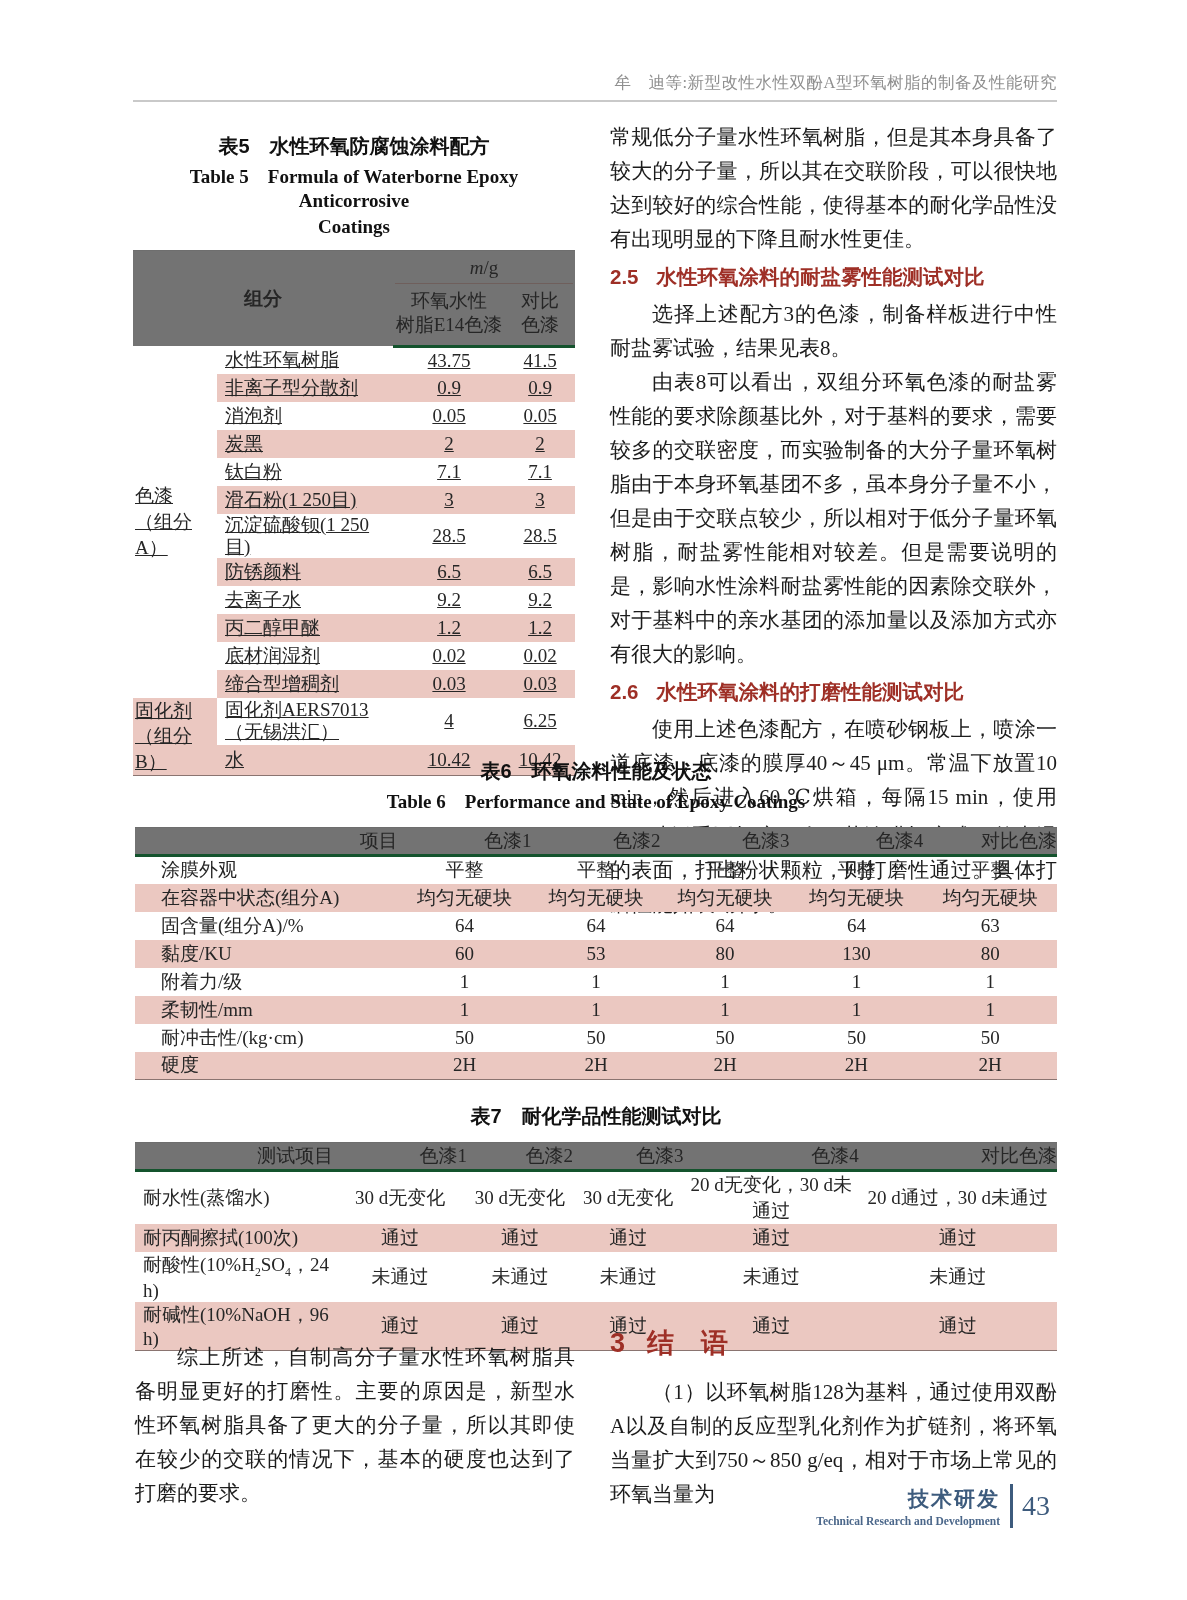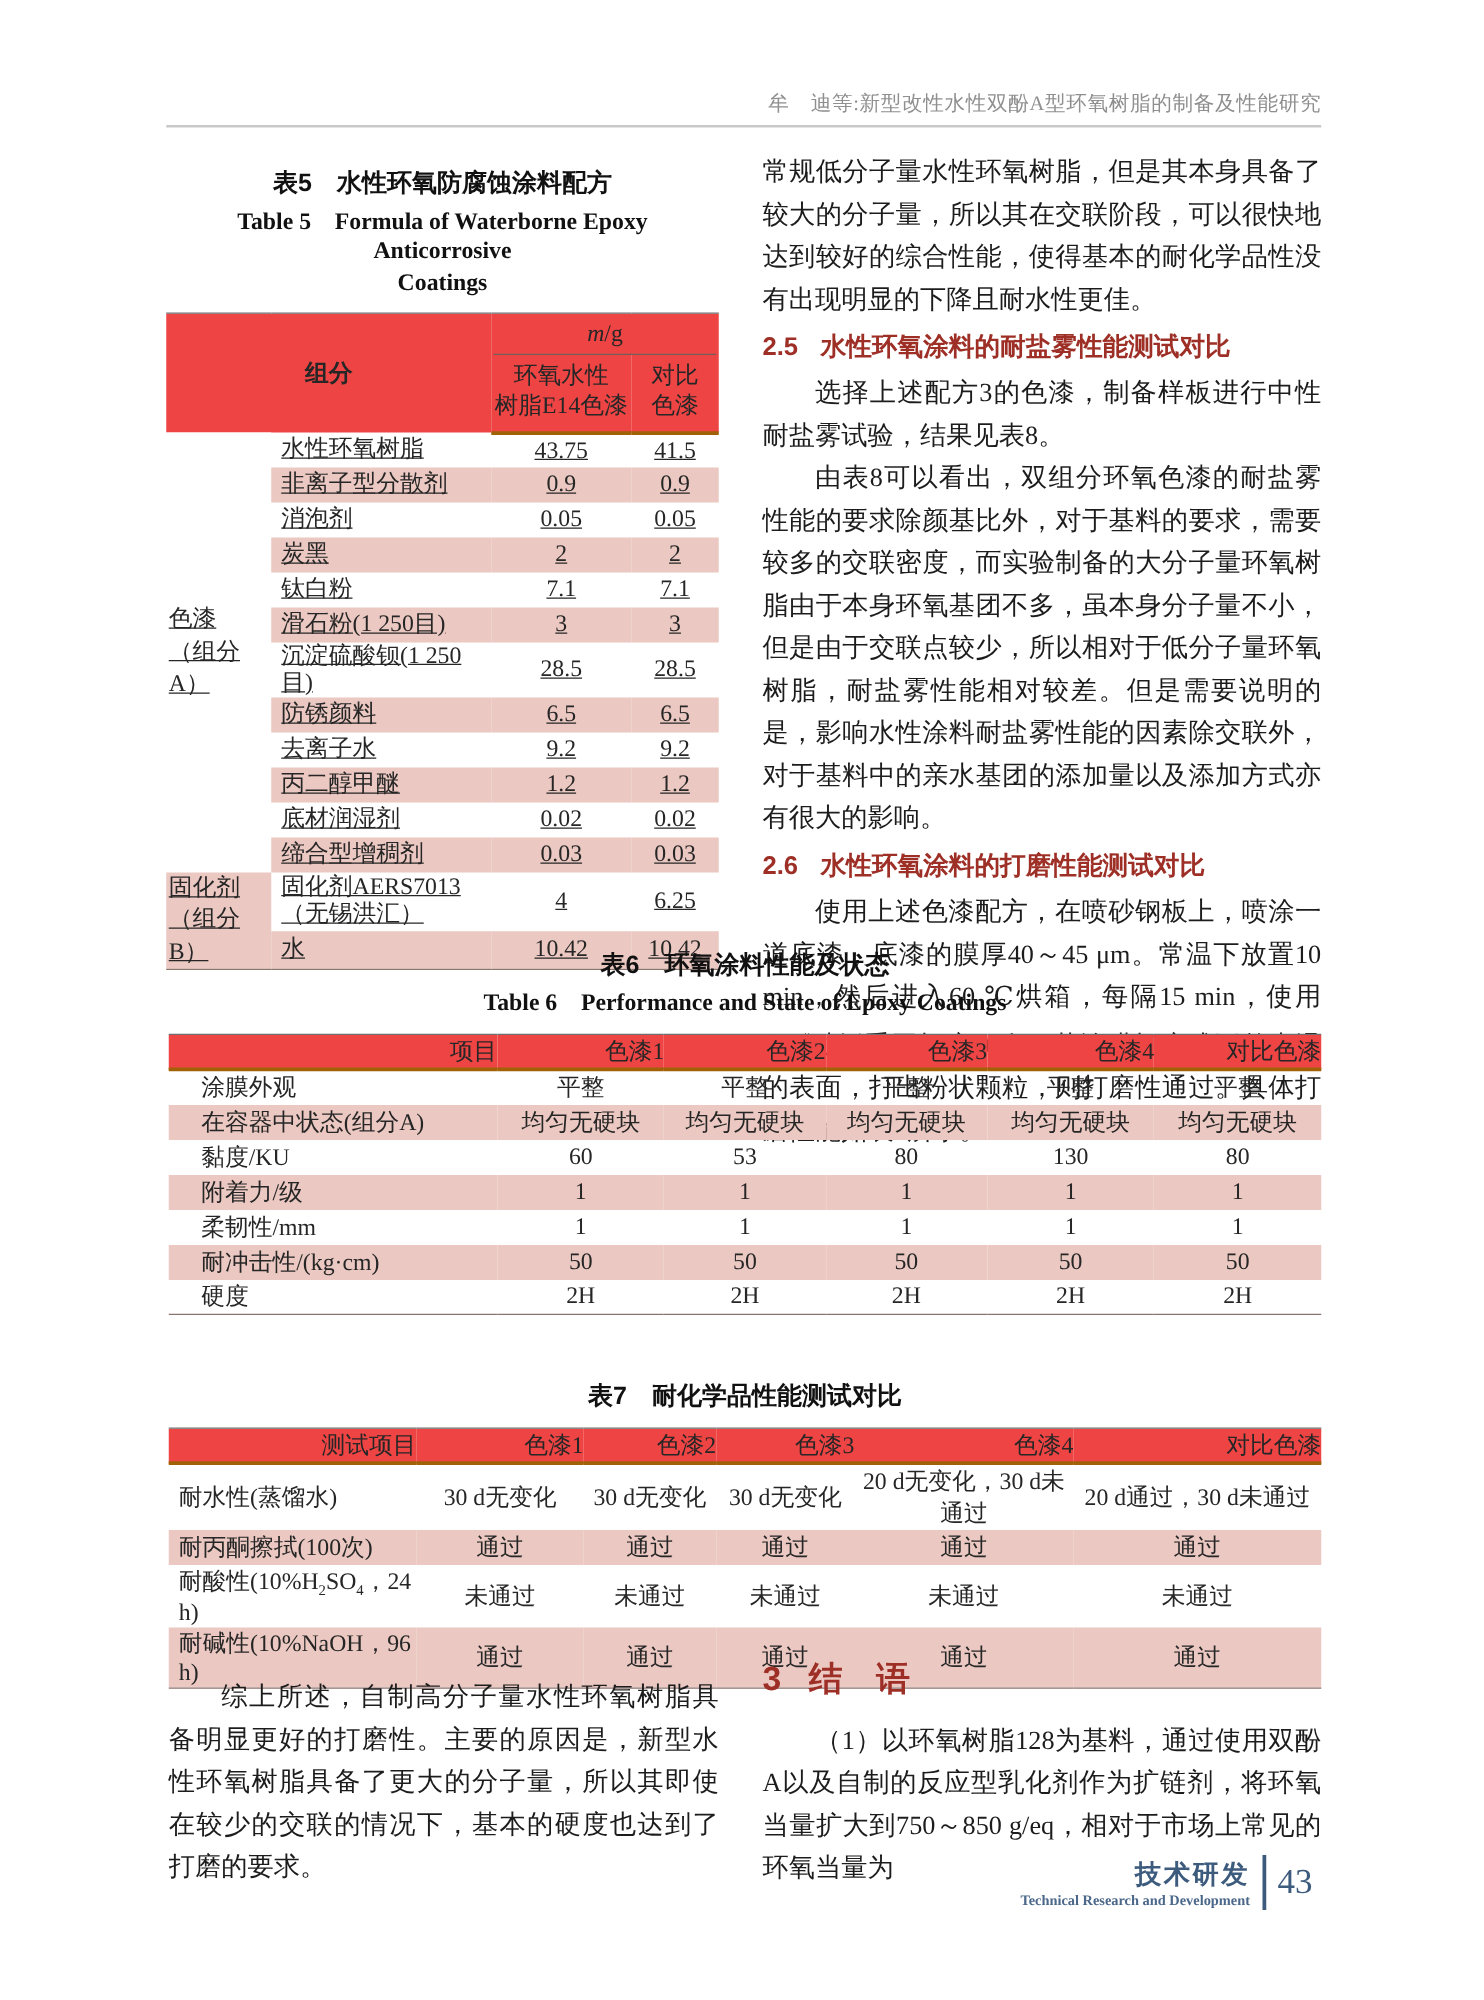--- a/index.html
+++ b/index.html
@@ -13,23 +13,23 @@
   .header-rule { left:133px; right:130px; top:100px; height:2px; background:#c9c9c9; }
 
   
   .tbl-title-zh { text-align:center; font-family:Liberation Sans, sans-serif;
                   font-weight:bold; font-size:20px; color:#111; }
   .tbl-title-en { text-align:center; font-weight:bold; font-size:19px; color:#111; margin-top:4px; }
 
   
   table { border-collapse:collapse; width:100%; table-layout:fixed; }
   th, td { font-size:19px; color:#262626; font-weight:normal; }
-  thead th { background:#ef4444; }
+  thead th { background:#737373; }
   .tbl { border-top:1.5px solid #6e6e6e; border-bottom:1.5px solid #8a7470; }
-  thead tr:last-child th { border-bottom:3px solid #a16207; }
+  thead tr:last-child th { border-bottom:3px solid #14532d; }
 
   
   .t5-block { left:133px; top:133px; width:442px; }
   .t5 { margin-top:12px; }
   .t5 col.c-grp{ width:84px; } .t5 col.c-name{ width:176px; }
   .t5 col.c-v1{ width:112px; } .t5 col.c-v2{ width:70px; }
   .t5 thead th { vertical-align:middle; }
   .t5 .th-comp { text-align:center;font-weight:bold; }
   .t5 .th-mg { padding-top:6px; }
   .t5 .mg-line { display:block; text-align:center; padding-bottom:4px;
@@ -235,20 +235,28 @@
         </tr>
         <tr>
           <td class="label">在容器中状态(组分A)</td>
           <td>均匀无硬块</td>
           <td>均匀无硬块</td>
           <td>均匀无硬块</td>
           <td>均匀无硬块</td>
           <td>均匀无硬块</td>
         </tr>
         <tr>
+          <td class="label">固含量(组分A)/%</td>
+          <td>64</td>
+          <td>64</td>
+          <td>64</td>
+          <td>64</td>
+          <td>63</td>
+        </tr>
+        <tr>
           <td class="label">黏度/KU</td>
           <td>60</td>
           <td>53</td>
           <td>80</td>
           <td>130</td>
           <td>80</td>
         </tr>
         <tr>
           <td class="label">附着力/级</td>
           <td>1</td>

